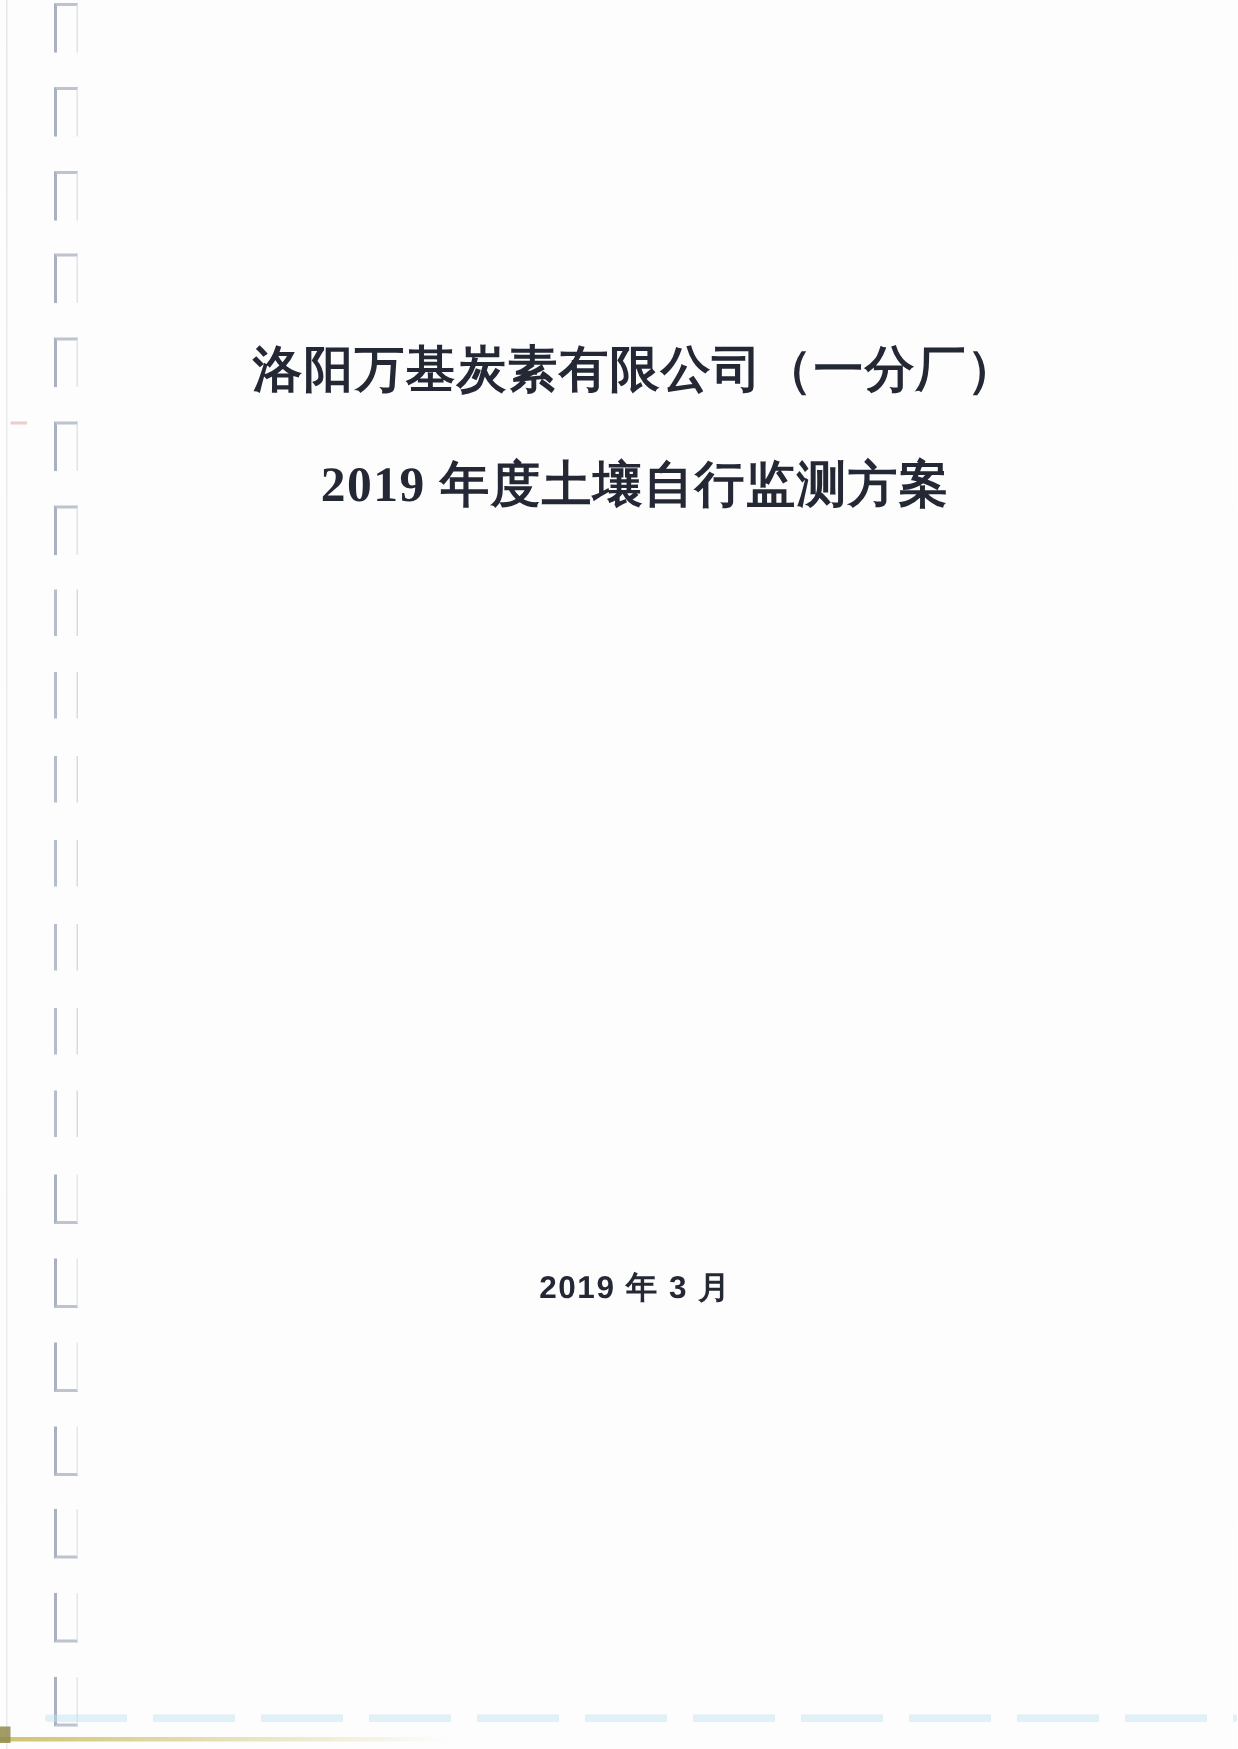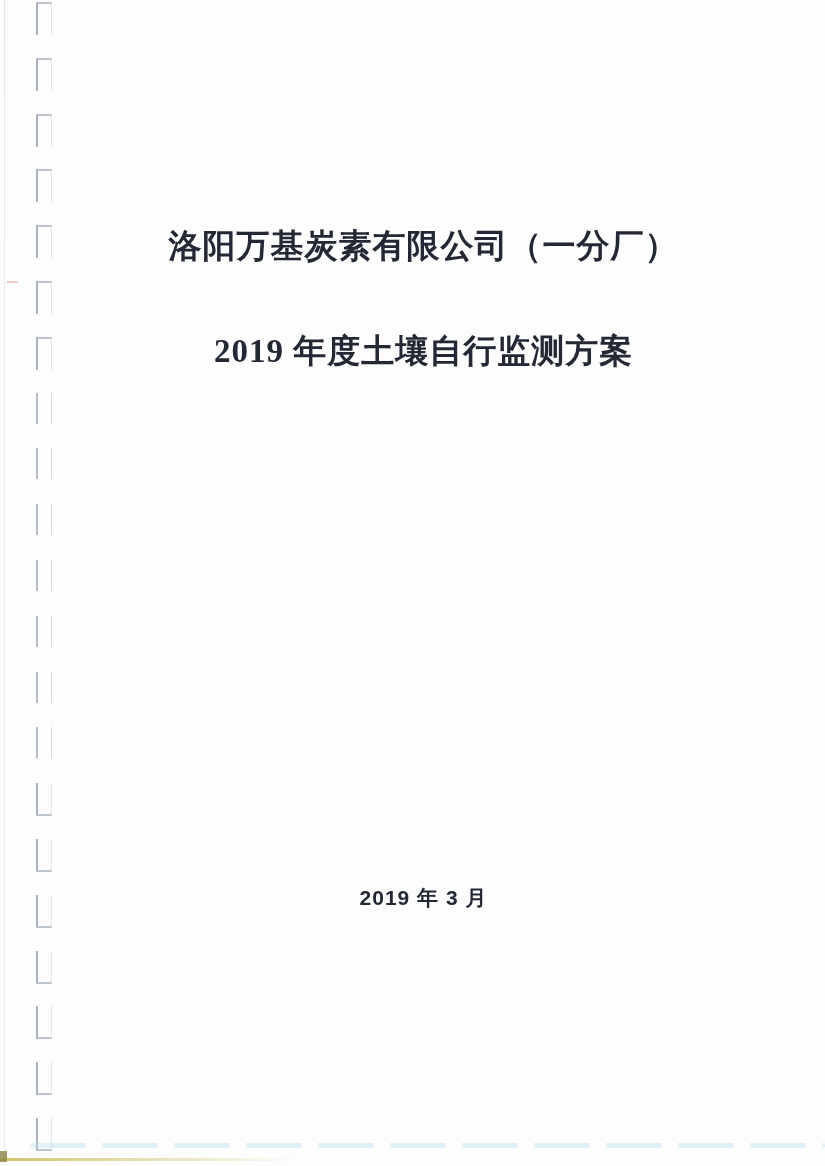--- a/index.html
+++ b/index.html
@@ -50,24 +50,24 @@
     width: 100%;
     box-sizing: border-box;
     padding-left: 22px;           
     margin: 0;
     text-align: center;
     color: var(--ink, #232834);
     font-weight: bold;
     white-space: nowrap;
   }
   .title-line-1 { top: 224px; font-size: 33px; letter-spacing: 1px; }
-  .title-line-2 { top: 329px; font-size: 33px; letter-spacing: 1px; }
+  .title-line-2 { top: 301px; font-size: 33px; letter-spacing: 1px; }
   .footer-company { top: 838px; font-size: 24px; letter-spacing: 0.5px; }
   .footer-date {
-    top: 884px;
+    top: 844px;
     font-size: 21px;
     letter-spacing: 1px;
     font-family: "Liberation Sans", "DejaVu Sans", sans-serif;
   }
 
   
   .artifact-blue-line {
     position: absolute;
     left: 30px; right: 0;
     top: 1143px; height: 5px;

